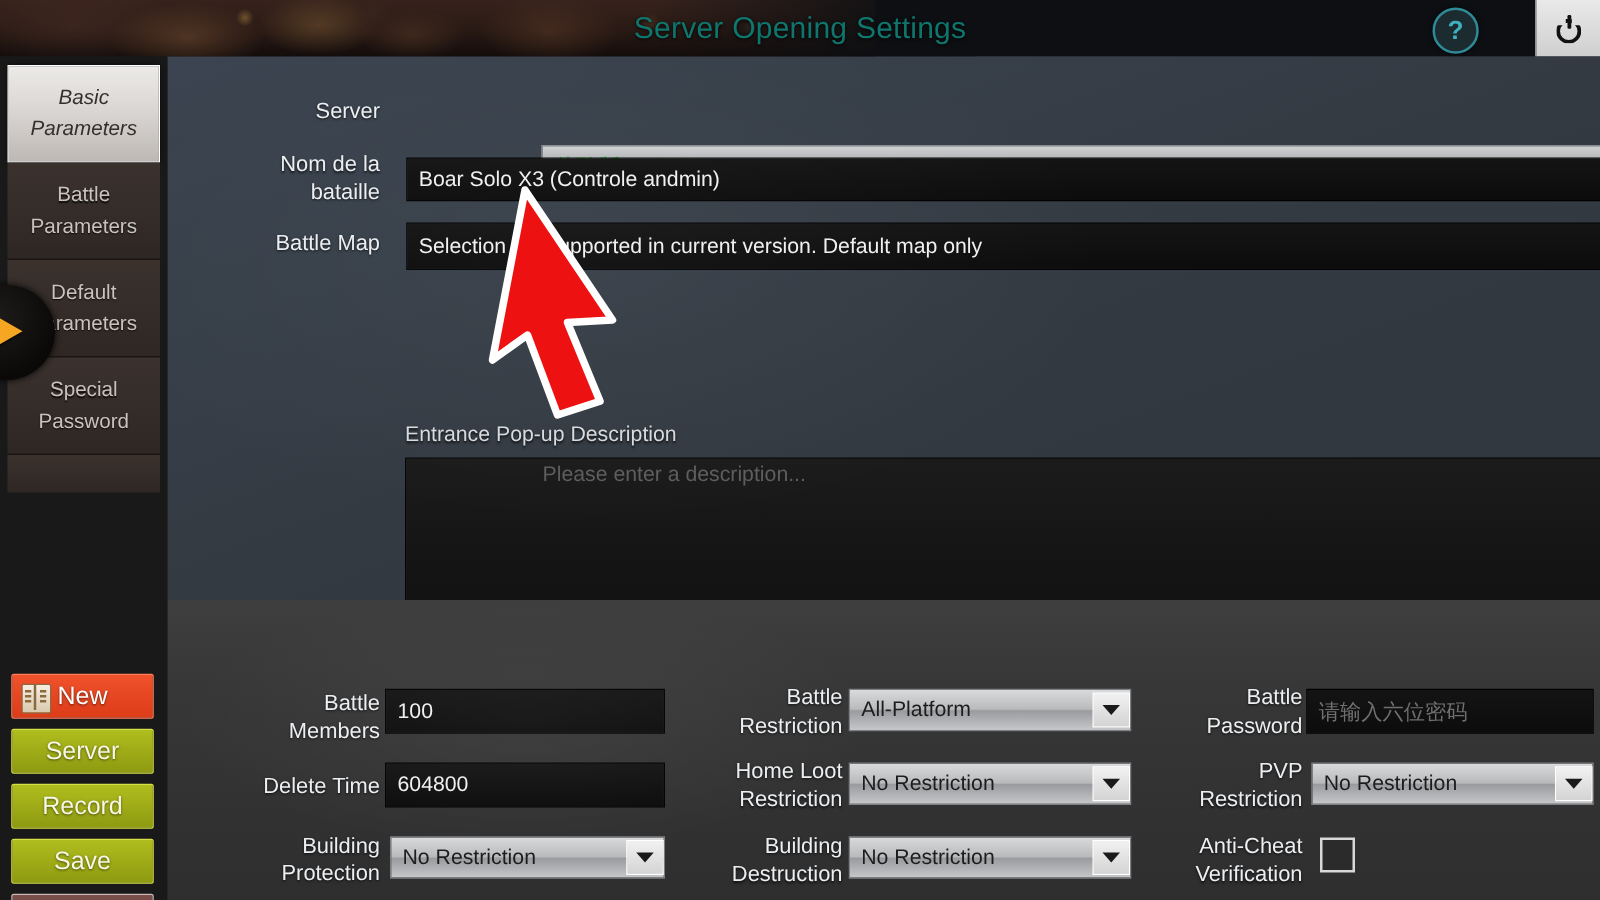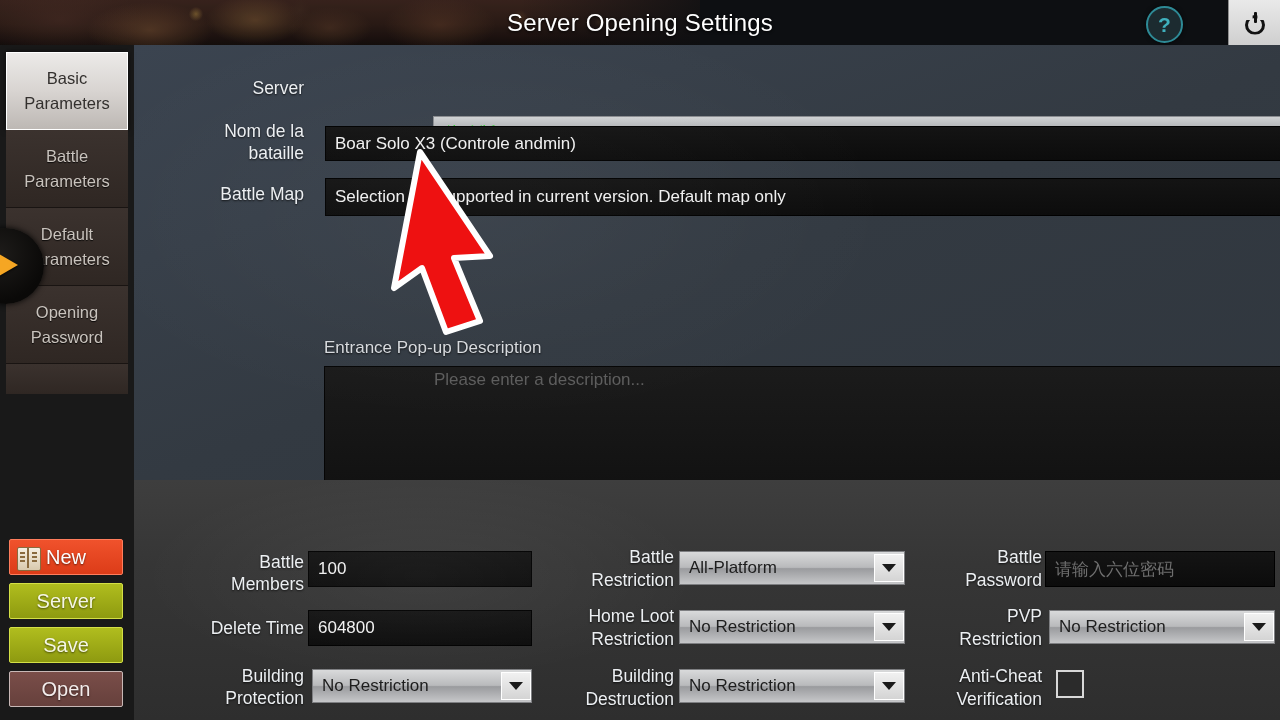--- a/index.html
+++ b/index.html
@@ -36,21 +36,21 @@
       radial-gradient(circle 10px at 520px 18px, rgba(130,90,50,.35), rgba(0,0,0,0) 80%),
       radial-gradient(circle 7px at 600px 22px, rgba(150,110,60,.3), rgba(0,0,0,0) 80%);
   }
   .topbar-fade{
     position:absolute;left:520px;top:0;width:260px;height:45px;
     background:linear-gradient(90deg, rgba(13,15,18,0) 0%, #0d0f12 85%);
   }
   .topbar-title{
     position:absolute;left:0;top:0;width:1280px;height:45px;
     display:flex;align-items:center;justify-content:center;
-    color:#ffffff;font-size:24px;letter-spacing:.2px;
+    color:#0f766e;font-size:24px;letter-spacing:.2px;
     text-shadow:0 1px 3px rgba(0,0,0,.9);
     pointer-events:none;
   }
   .help-icon{
     position:absolute;left:1146px;top:6px;width:33px;height:33px;border-radius:50%;
     border:2px solid #2e8a96;background:#1c2b30;
     display:flex;align-items:center;justify-content:center;
     color:#3fb0bd;font-size:21px;font-weight:bold;line-height:1;
     box-shadow:0 0 4px rgba(0,0,0,.7);
   }
@@ -86,20 +86,21 @@
     color:#c9c3bd;font-size:16.5px;line-height:25px;
     background:linear-gradient(180deg,#3b322e,#2f2723);
     border-bottom:1px solid #191412;
     text-shadow:0 1px 1px rgba(0,0,0,.8);
   }
   .tab.active{
     background:linear-gradient(180deg,#eceae8 0%,#d8d4d1 50%,#bdb8b4 100%);
     color:#33302e;text-shadow:none;
     border:1px solid #ffffff;
     box-shadow:0 0 6px rgba(0,0,0,.6);
+    font-style:italic;
   }
   .tab span{display:block;}
   .tab-filler{
     width:122px;height:30px;
     background:linear-gradient(180deg,#3b322e,#2f2723);
   }
 
   .badge-circle{
     position:absolute;left:-32px;top:183px;width:76px;height:76px;border-radius:50%;
     background:radial-gradient(circle at 40% 35%,#1e1c1a,#0a0908 70%);
@@ -277,39 +278,42 @@
         <span>Battle</span>
         <span>Parameters</span>
       </div>
 
       <div class="tab">
         <span>Default</span>
         <span>Parameters</span>
       </div>
 
       <div class="tab">
-        <span>Opening</span>
+        <span>Special</span>
         <span>Password</span>
       </div>
 
       <div class="tab-filler"></div>
     </div>
 
     <div class="badge-circle">
       <div class="badge-arrow"></div>
 
     </div>
 
     <div class="sidebuttons">
       <div class="sbtn new">
         <span class="bicon"></span>
         <span>New</span>
       </div>
       <div class="sbtn green">
         <span>Server</span>
+      </div>
+      <div class="sbtn green">
+        <span>Record</span>
       </div>
       <div class="sbtn green">
         <span>Save</span>
       </div>
       <div class="sbtn open">
         <span>Open</span>
       </div>
     </div>
   </div>
 

